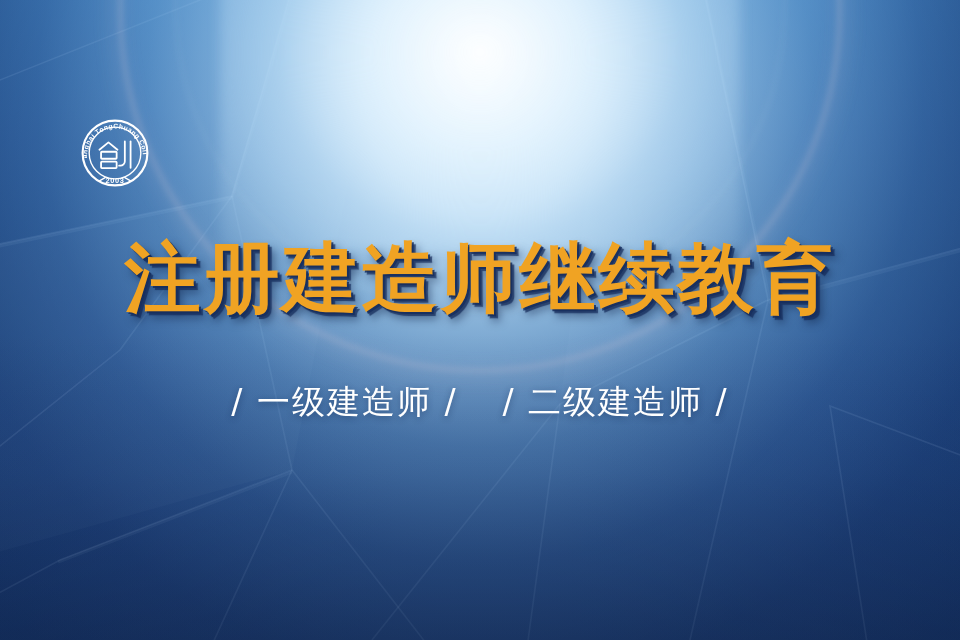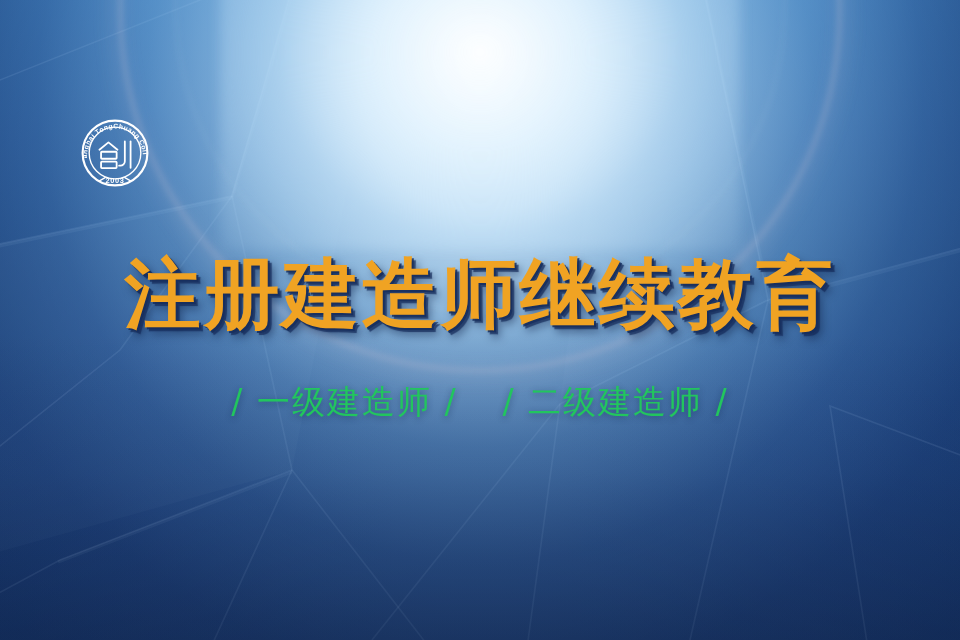--- a/index.html
+++ b/index.html
@@ -172,23 +172,23 @@
     margin-top: 3px;
     margin-left: 2px;
     text-shadow: 0 1px 2px rgba(16,42,88,0.38);
   }
 
   
   .title {
     position: absolute;
     left: 0;
     right: 0;
-    top: 256px;
+    top: 246px;
     text-align: center;
-    font-family: Liberation Serif, serif;
+    font-family: Liberation Mono, monospace;
     font-weight: 700;
     font-size: 76px;
     line-height: 1;
     letter-spacing: 3px;
     color: #f0a323;
     white-space: nowrap;
     text-shadow:
       2px 2px 0 rgba(22,46,94,0.85),
       4px 4px 1px rgba(20,42,88,0.75),
       6px 7px 9px rgba(14,32,70,0.50);
@@ -199,21 +199,21 @@
     position: absolute;
     left: 0;
     right: 0;
     top: 381px;
     text-align: center;
     font-family: "DejaVu Sans", "Liberation Sans", sans-serif;
     font-weight: 400;
     font-size: 33px;
     line-height: 1.28;
     letter-spacing: 2px;
-    color: #22c55e;
+    color: #ffffff;
     white-space: nowrap;
     text-shadow: 0 2px 6px rgba(14,34,76,0.45);
   }
   .subtitle .seg { display: inline; }
   .subtitle .gap { display: inline-block; width: 20px; }
 </style>
 </head>
 <body>
 
 <div class="stage">

